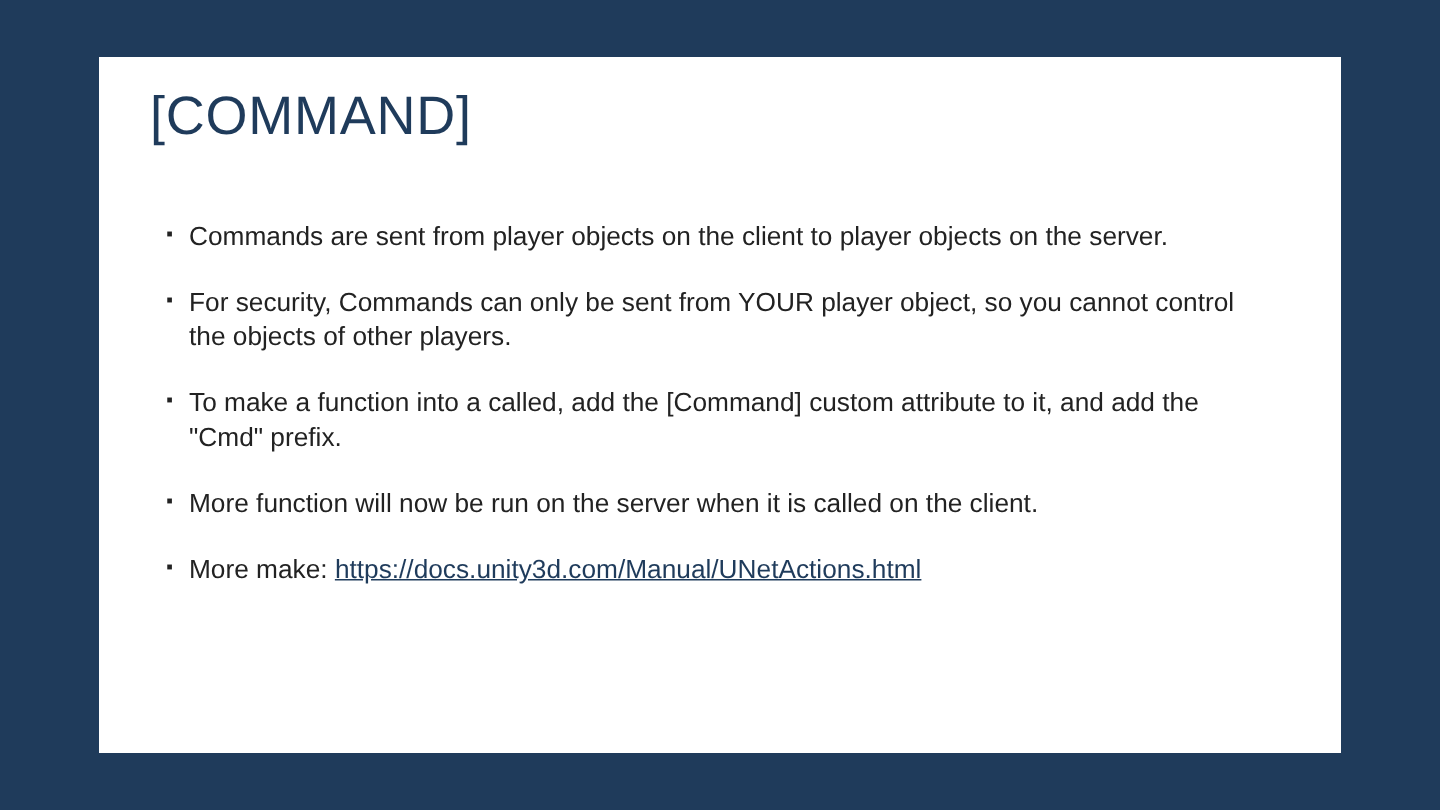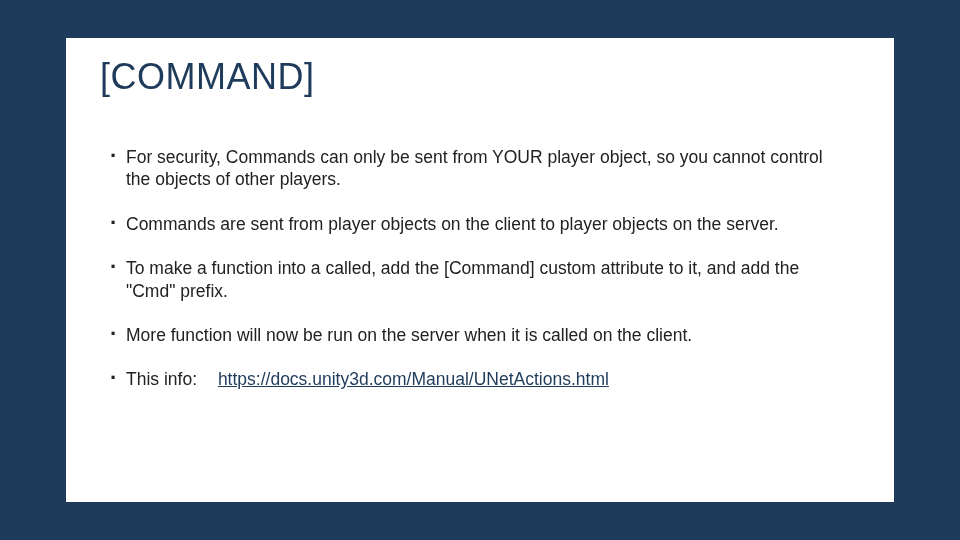--- a/index.html
+++ b/index.html
@@ -46,30 +46,29 @@
     position: absolute;
     left: 0;
     top: -4px;
     font-size: 22px;
     color: #222;
     font-weight: bold;
   }
   .link {
     color: #1f3b5b;
     text-decoration: underline;
-    margin-left: 16px;
   }
 </style>
 </head>
 <body>
 
 <div class="slide">
   <div class="content-box">
     <h1 class="title">[COMMAND]</h1>
     <ul class="bullets">
+      <li>Commands are sent from player objects on the client to player objects on the server.</li>
       <li>For security, Commands can only be sent from YOUR player object, so you cannot control the objects of other players.</li>
-      <li>Commands are sent from player objects on the client to player objects on the server.</li>
       <li>To make a function into a called, add the [Command] custom attribute to it, and add the "Cmd" prefix.</li>
       <li>More function will now be run on the server when it is called on the client.</li>
-      <li><span>This info: </span><span class="link">https://docs.unity3d.com/Manual/UNetActions.html</span></li>
+      <li><span>More make: </span><span class="link">https://docs.unity3d.com/Manual/UNetActions.html</span></li>
     </ul>
   </div>
 </div>
 
 </body></html>

